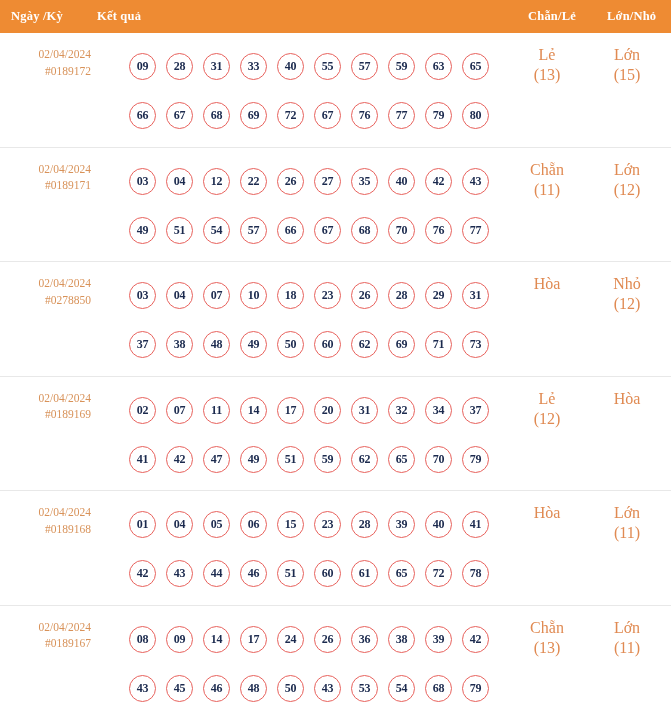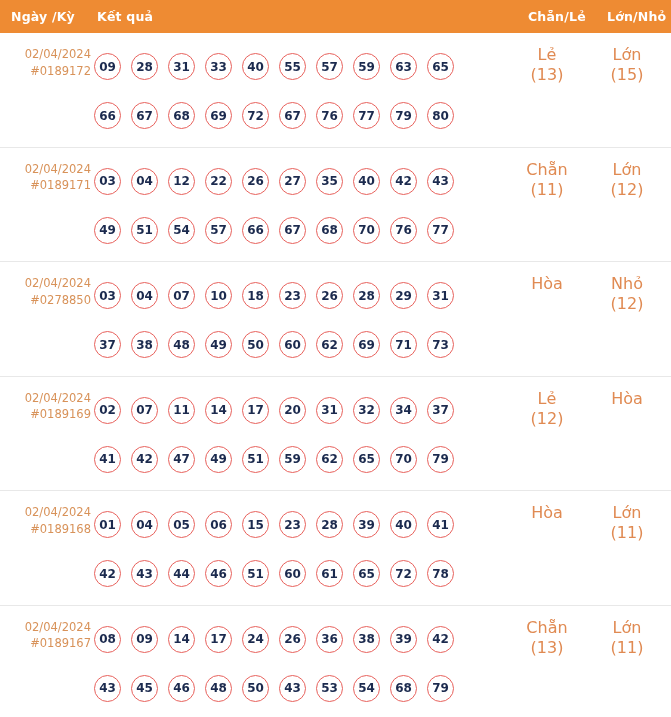--- a/index.html
+++ b/index.html
@@ -12,20 +12,21 @@
     height: 717px;
     font-family: "DejaVu Sans", "Liberation Sans", sans-serif;
     overflow: hidden;
   }
   .table {
     width: 671px;
     height: 717px;
     box-sizing: border-box;
     background: #ffffff;
     position: relative;
+    font-family: Liberation Serif, serif;
   }
 
   
   .thead {
     height: 33px;
     background: #ee8b33;
     position: relative;
     overflow: hidden;
   }
   .th {
@@ -69,20 +70,21 @@
     position: absolute;
     left: 94px;
     top: 9px;
     width: 420px;
   }
   .num-line {
     height: 49px;
     display: flex;
     align-items: center;
     gap: 10px;
+    margin-left: 35px;
   }
   .ball {
     width: 27px;
     height: 27px;
     flex: 0 0 27px;
     border: 1.4px solid #e8625d;
     border-radius: 50%;
     box-sizing: border-box;
     display: flex;
     align-items: center;

